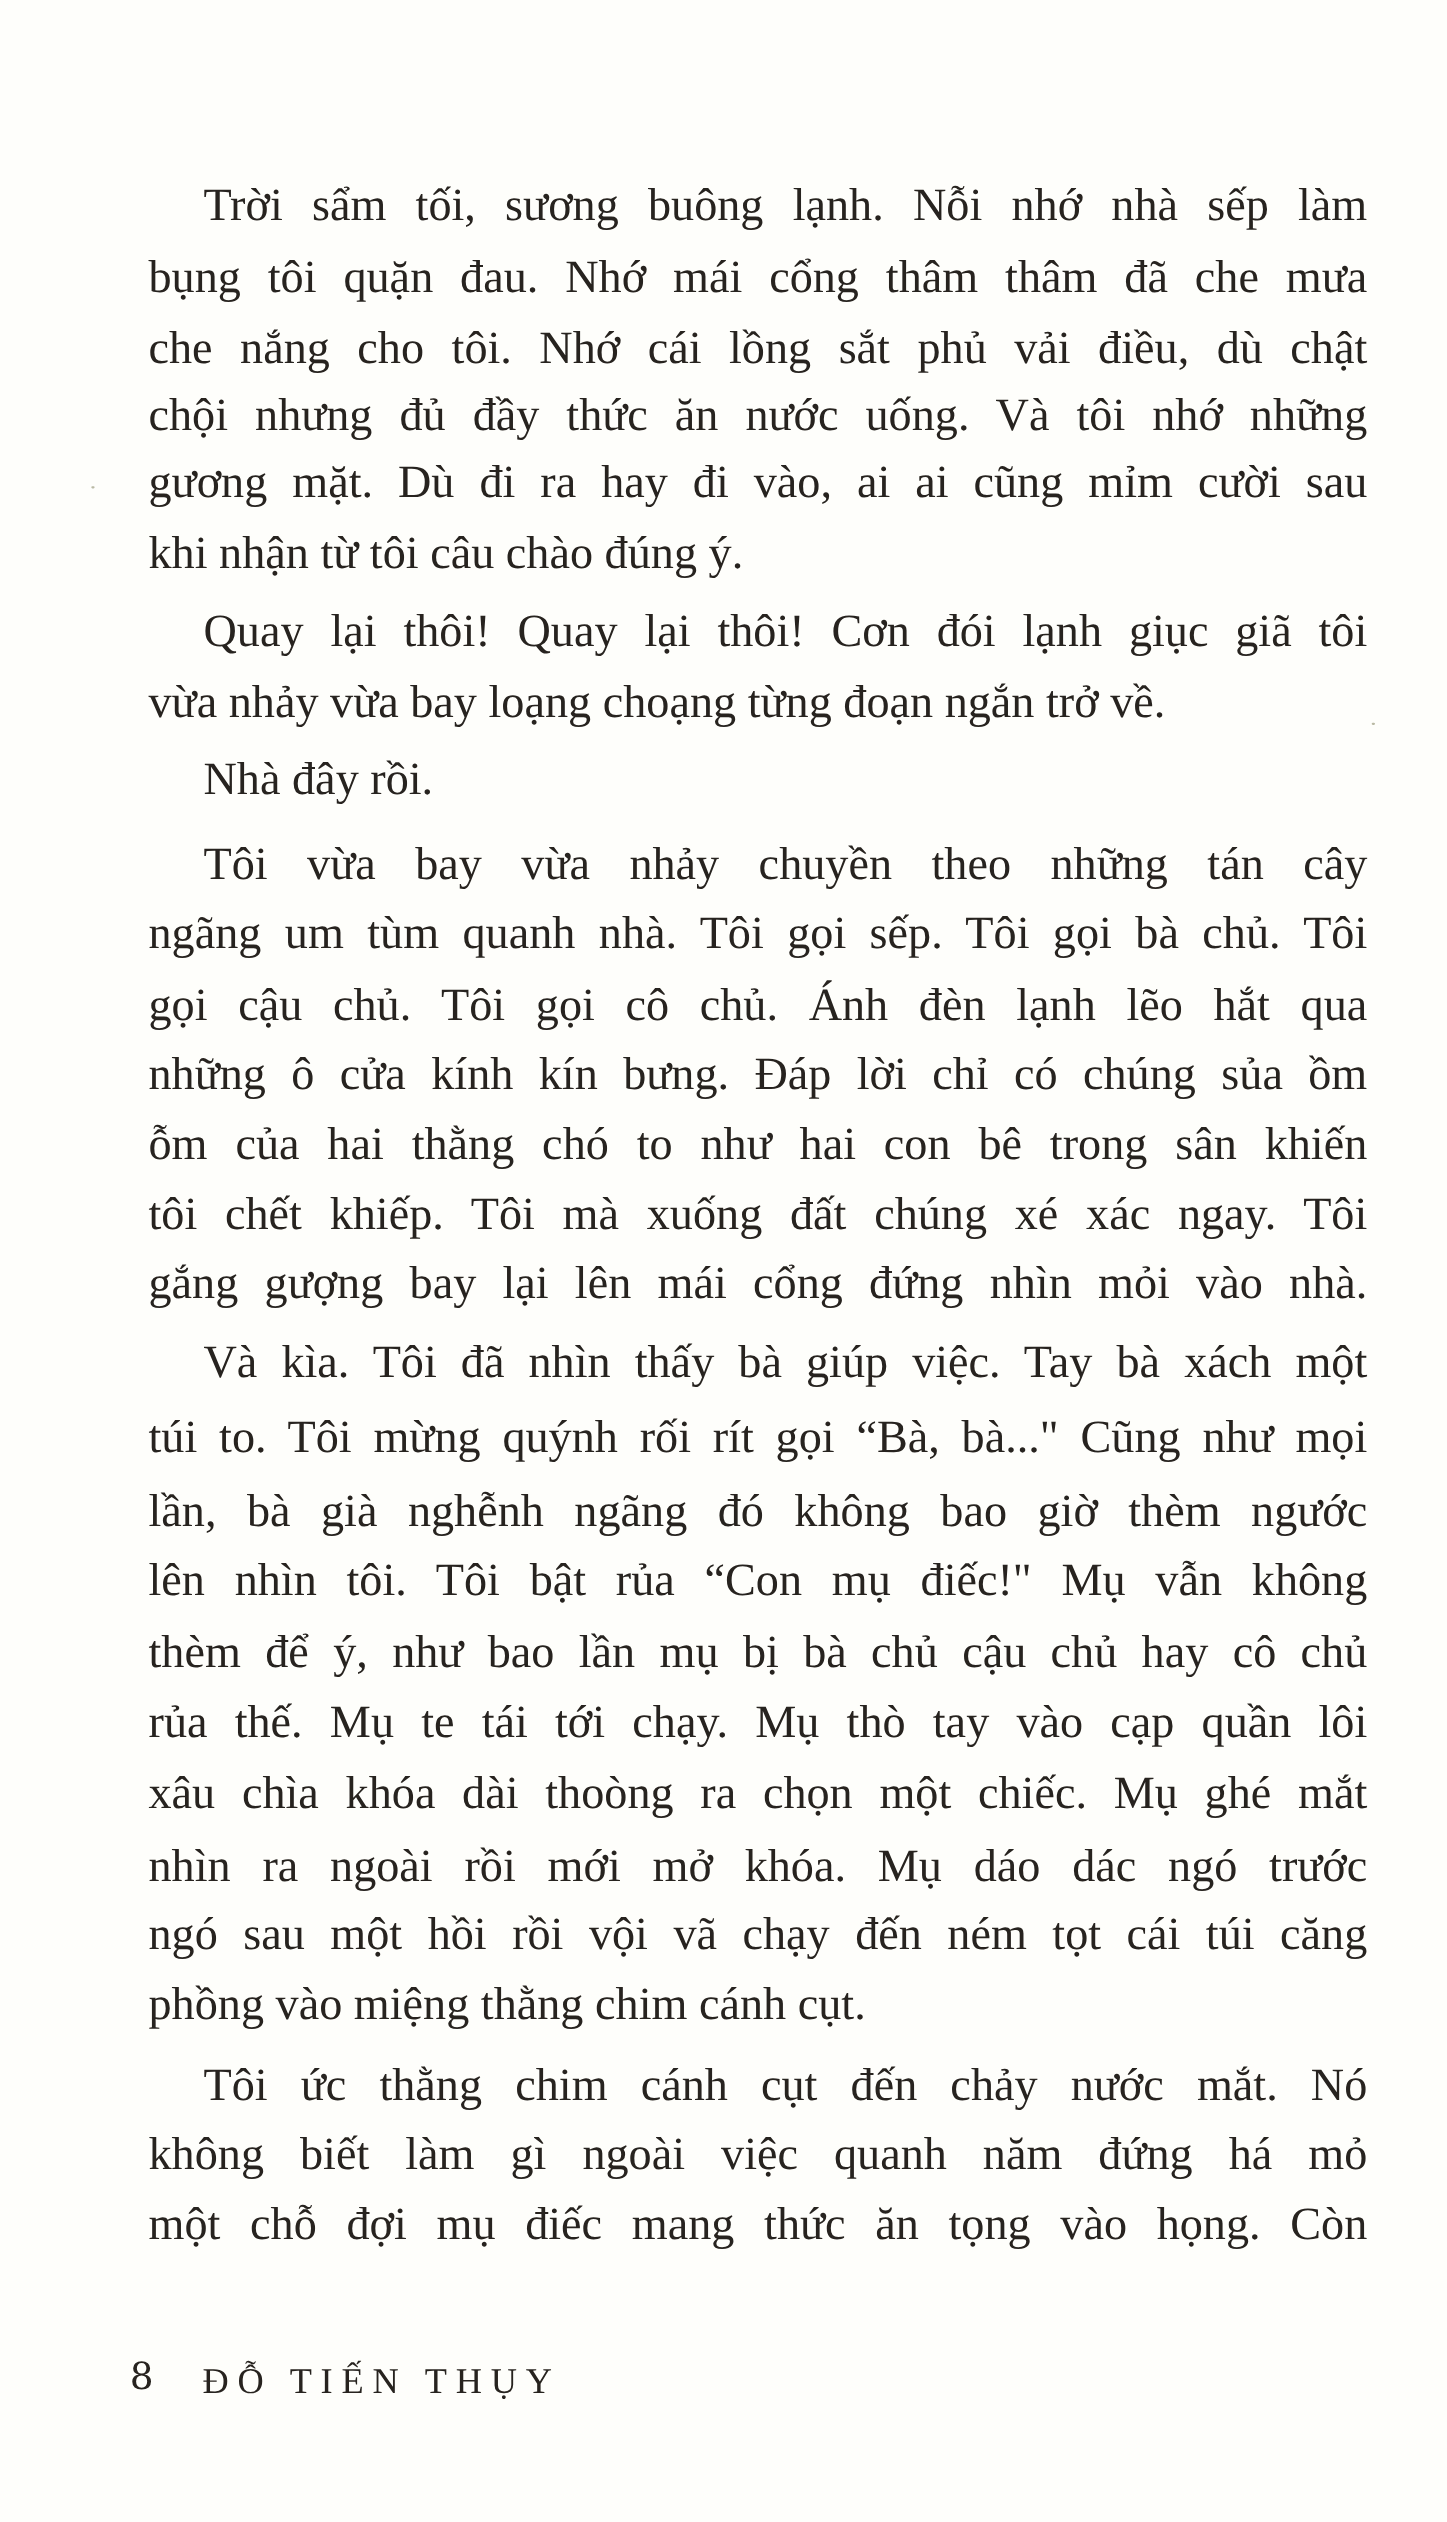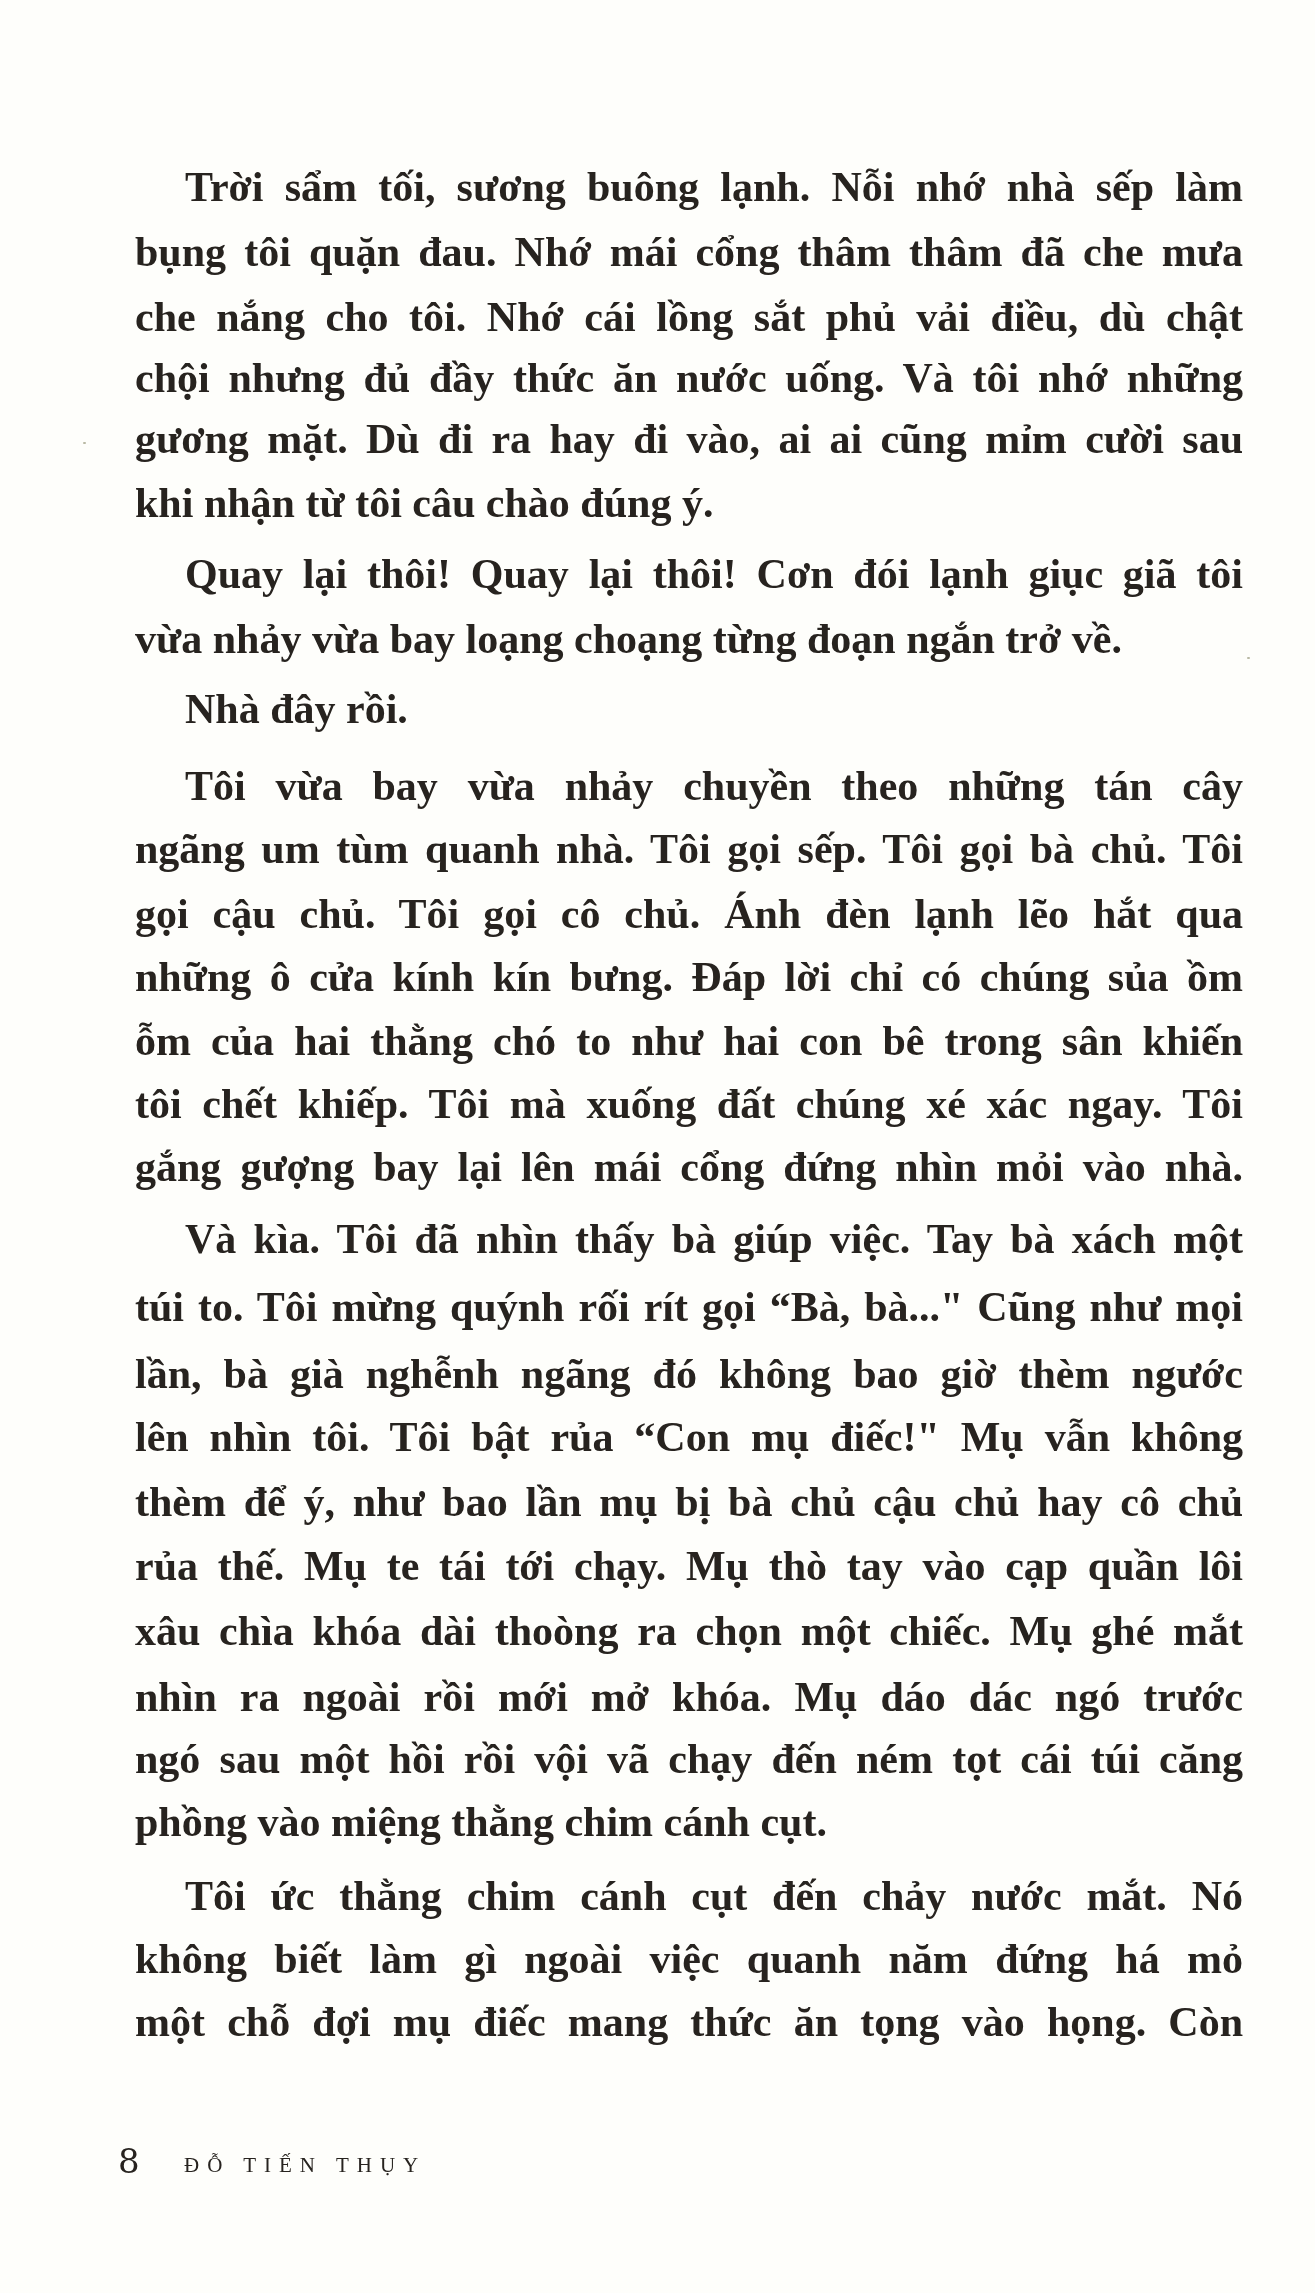--- a/index.html
+++ b/index.html
@@ -15,34 +15,33 @@
   .ln {
     position: absolute;
     left: 135px;
     width: 1108px;
     font-size: 42px;
     line-height: 42px;
     height: 48px;
     white-space: nowrap;
     text-align: justify;
     text-align-last: justify;
-    font-weight: bold;
   }
   .ln.indent { left: 185px; width: 1058px; }
   .ln.last { text-align: center; text-align-last: left; }
   .speck { position: absolute; width: 3px; height: 2px; background: #b9b9a4; border-radius: 1px; }
   .footer-num {
     position: absolute; left: 118px; top: 2143px;
     font-family: "DejaVu Serif", serif;
     font-size: 34px; line-height: 36px;
   }
   .footer-author {
     position: absolute; left: 184px; top: 2151px;
     font-family: "Liberation Serif", serif;
-    font-size: 21px; line-height: 28px;
+    font-size: 33px; line-height: 28px;
     letter-spacing: 8px;
   }
 </style>
 </head>
 <body>
 
 <div class="page">
 
   <div>
     <div class="ln indent" style="top:166px">Trời sẩm tối, sương buông lạnh. Nỗi nhớ nhà sếp làm</div>

